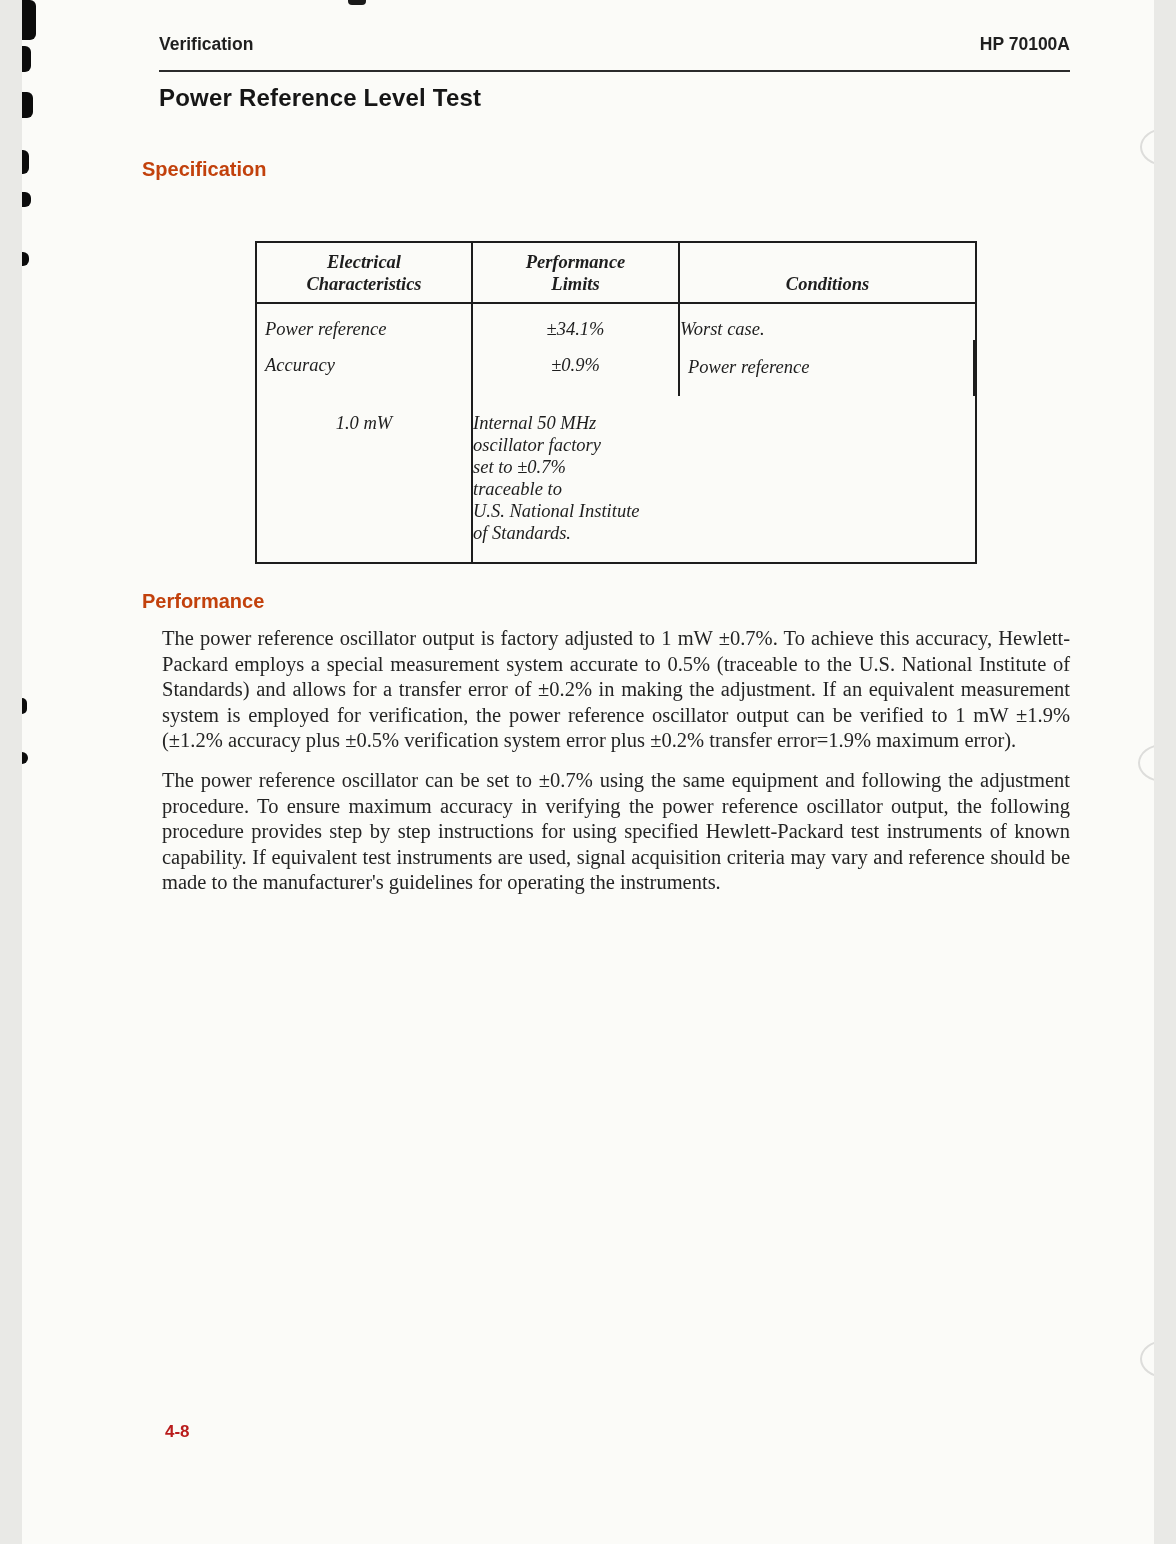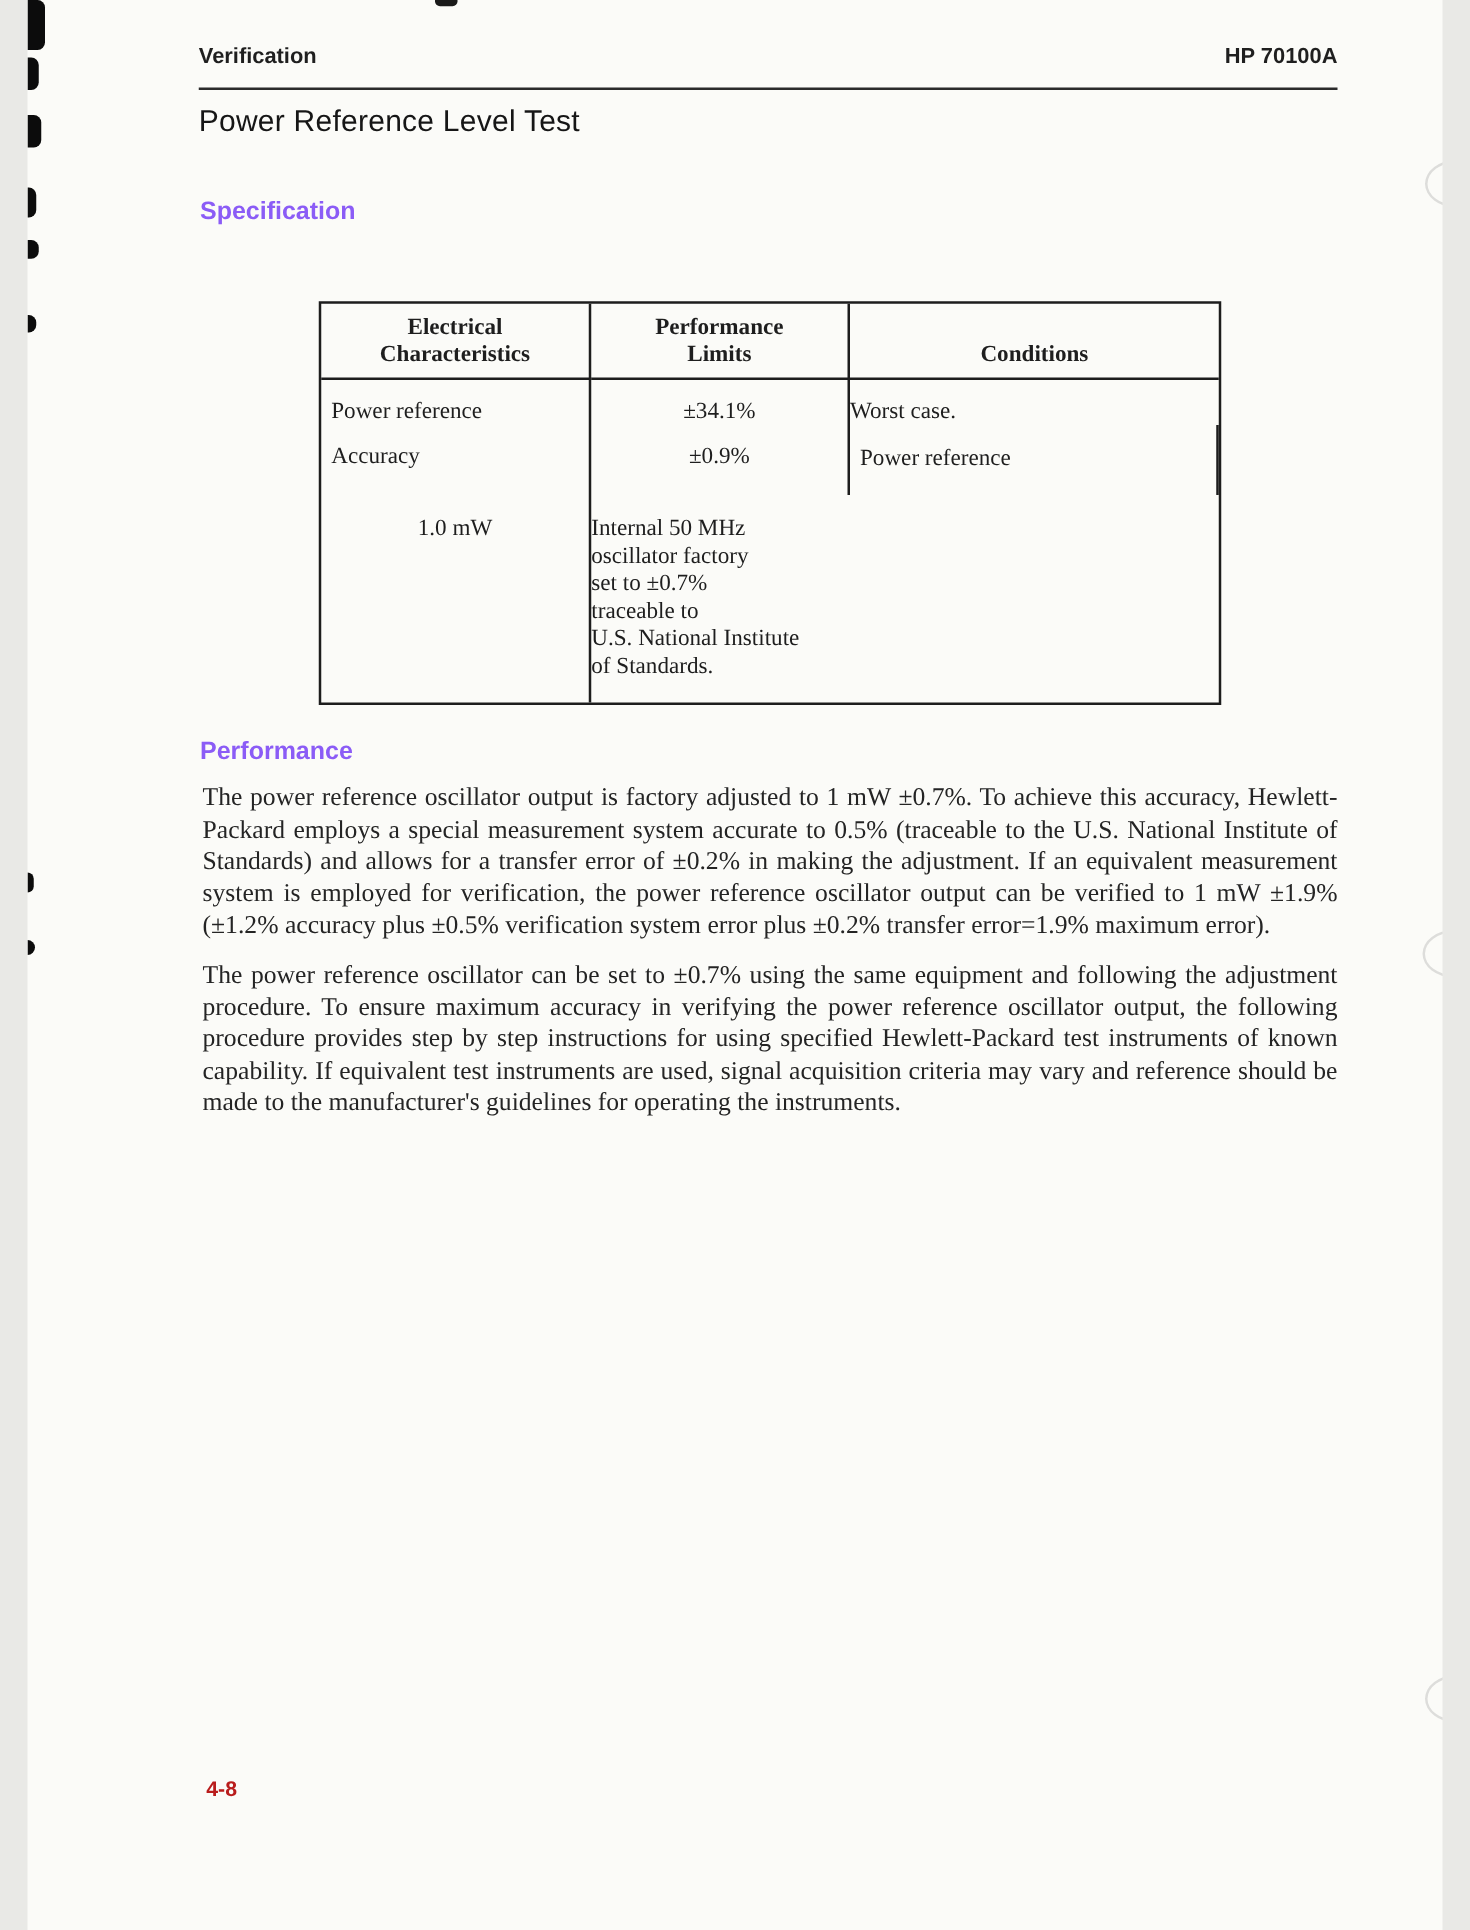--- a/index.html
+++ b/index.html
@@ -22,41 +22,42 @@
     font-weight:bold; font-size:17.5px; color:#1f1f1f;
   }
   .header-rule {
     position:absolute; top:70px; left:137px; width:911px; height:2px;
     background:#2b2b2b;
   }
 
   .doc-title {
     position:absolute; top:84px; left:137px;
     font-family:"Liberation Sans", sans-serif;
-    font-weight:normal; font-size:24px; color:#161616;
+    font-weight:bold; font-size:24px; color:#161616;
     letter-spacing:0.2px;
   }
 
   .sec-heading {
-    position:absolute; left:138px;
+    position:absolute; left:120px;
     font-family:"Liberation Sans", sans-serif;
-    font-weight:bold; font-size:20px; color:#8b5cf6;
+    font-weight:bold; font-size:20px; color:#c2410c;
   }
   .spec-heading { top:158px; }
   .desc-heading { top:590px; }
 
   
   .spec-table {
     position:absolute; top:241px; left:233px; width:722px;
     border:2px solid #1d1d1d;
     display:grid;
     grid-template-columns:216px 207px 1fr;
     font-size:18.5px; line-height:22px;
     color:#1e1e1e;
     background:transparent;
+    font-style:italic;
   }
   .spec-table .cell { white-space:pre-line; }
   .spec-table .colsep { border-right:2px solid #1d1d1d; }
   .spec-table .th {
     border-bottom:2px solid #1d1d1d;
     display:flex; align-items:flex-end; justify-content:center;
     text-align:center; font-weight:bold;
     padding:8px 6px 7px 6px;
     min-height:56px;
   }

